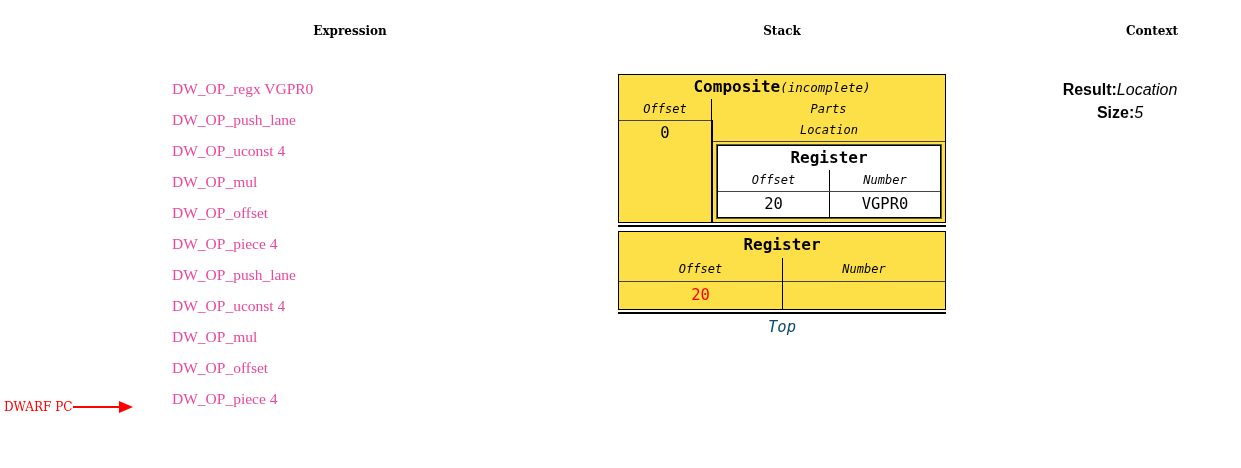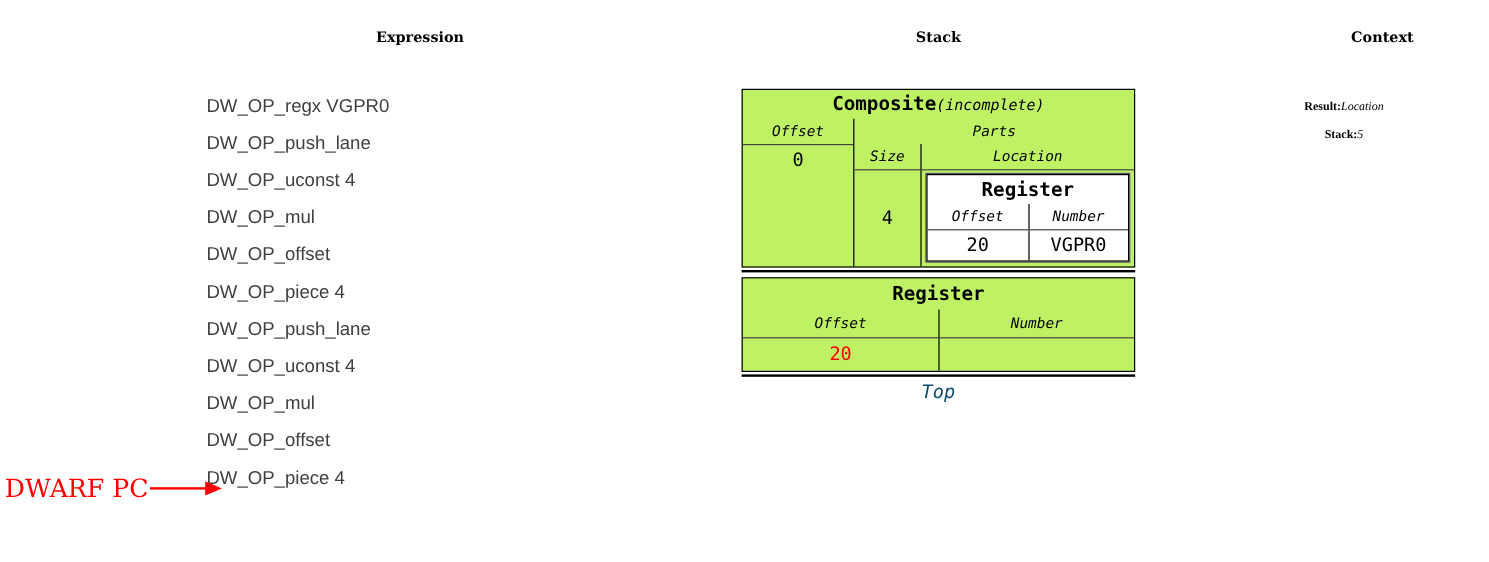--- a/index.html
+++ b/index.html
@@ -30,41 +30,41 @@
   #head-context    { left: 1032px; top: 24px; width: 240px; }
 
   
   #expression-list {
     position: absolute;
     left: 172px;
     top: 73px;
     width: 300px;
   }
   .expr-line {
-    font-family: Liberation Sans, sans-serif;
+    font-family: Liberation Serif, serif;
     font-size: 15.5px;
     line-height: 31px;
     height: 31px;
     white-space: pre;
-    color: #404040;
+    color: #ec4899;
   }
 
   
   #dwarf-pc {
     position: absolute;
     left: 4px;
     top: 396px;
     height: 22px;
     display: flex;
     align-items: center;
     color: #ff0000;
   }
   #dwarf-pc-label {
     font-family: "DejaVu Serif", serif;
-    font-size: 21px;
+    font-size: 12px;
     white-space: nowrap;
     color: #ff0000;
     line-height: 1;
   }
   #dwarf-pc-arrow {
     position: relative;
     width: 62px;
     height: 12px;
     margin-left: 1px;
   }
@@ -96,21 +96,21 @@
     top: 74px;
     width: 328px;
   }
   .cell-txt  { font-family: "DejaVu Sans Mono", monospace; font-size: 15.5px; }
   .cell-ital { font-family: "DejaVu Sans Mono", monospace; font-size: 12px; font-style: italic; }
   .cell-bold { font-family: "DejaVu Sans Mono", monospace; font-size: 16px; font-weight: bold; }
   .red       { color: #ff0000; }
 
   .stack-entry {
     border: 1.4px solid #000;
-    background: #bef264;
+    background: #fde047;
     box-sizing: border-box;
   }
   .stack-sep {
     height: 4px;
     border-top: 2.2px solid #000;
     margin-top: 2px;
     margin-bottom: 0px;
   }
   .stack-bottom-rule {
     height: 0;
@@ -251,22 +251,22 @@
 
   
   #context-block {
     position: absolute;
     left: 1000px;
     top: 78px;
     width: 240px;
     text-align: center;
   }
   .ctx-line {
-    font-family: Liberation Serif, serif;
-    font-size: 10px;
+    font-family: Liberation Sans, sans-serif;
+    font-size: 16px;
     line-height: 23px;
     white-space: nowrap;
   }
   .ctx-key { font-weight: bold; }
   .ctx-val { font-style: italic; }
 </style>
 </head>
 <body>
 
 <div id="head-expression" class="col-head">Expression</div>
@@ -297,24 +297,20 @@
   <div class="stack-entry">
     <div class="title-row cell-bold"><span>Composite</span><span class="suffix">(incomplete)</span></div>
     <div class="composite-body">
       <div class="col-offset">
         <div class="hdr-cell cell-ital rule-below">Offset</div>
         <div class="val-cell cell-txt">0</div>
       </div>
       <div class="col-parts">
         <div class="hdr-cell cell-ital">Parts</div>
         <div class="parts-row">
-          <div class="col-size">
-            <div class="hdr-cell cell-ital rule-below">Size</div>
-            <div class="size-val cell-txt">4</div>
-          </div>
           <div class="col-location">
             <div class="hdr-cell cell-ital rule-below">Location</div>
             <div class="loc-inner">
               <div class="reg-box">
                 <div class="reg-box-inner">
                   <div class="reg-title cell-bold">Register</div>
                   <div class="reg-cols rule-below">
                     <div class="reg-c1 cell-ital">Offset</div>
                     <div class="reg-c2 cell-ital">Number</div>
                   </div>
@@ -345,14 +341,14 @@
       </div>
     </div>
   </div>
 
   <div class="stack-bottom-rule"></div>
   <div id="stack-top-label">Top</div>
 </div>
 
 <div id="context-block">
   <div class="ctx-line"><span class="ctx-key">Result:</span><span class="ctx-val">Location</span></div>
-  <div class="ctx-line"><span class="ctx-key">Stack:</span><span class="ctx-val">5</span></div>
+  <div class="ctx-line"><span class="ctx-key">Size:</span><span class="ctx-val">5</span></div>
 </div>
 
 </body></html>

